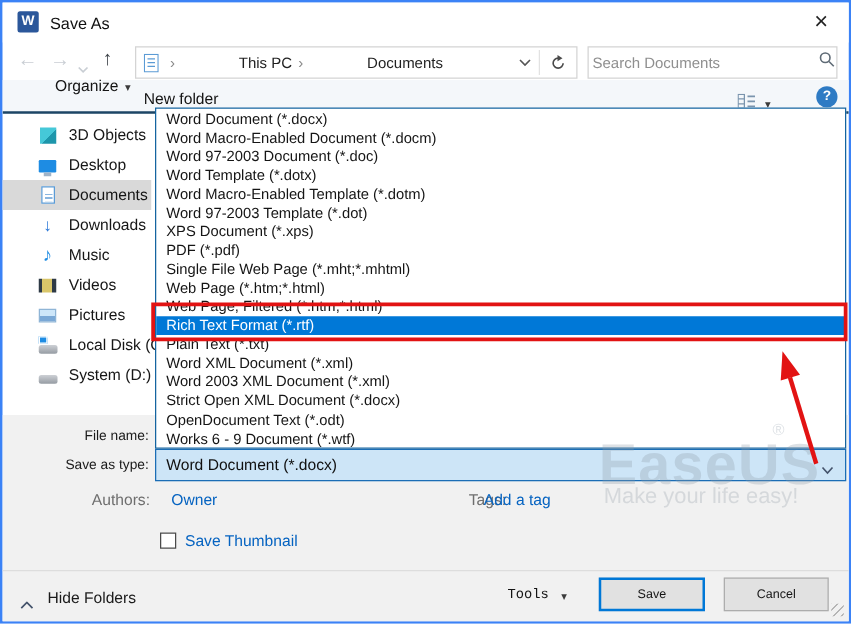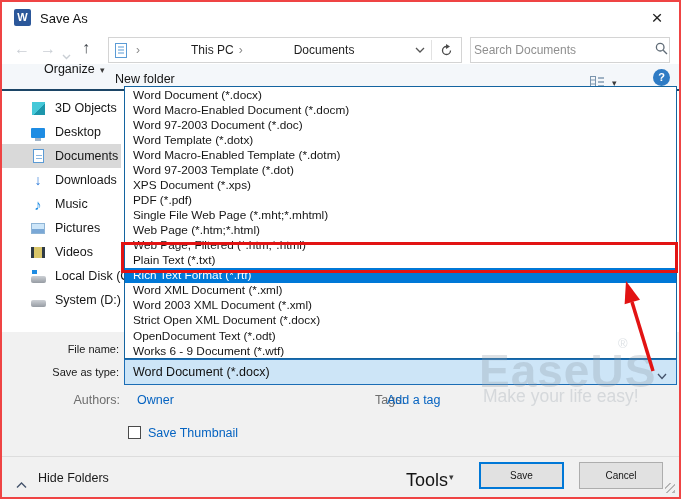--- a/index.html
+++ b/index.html
@@ -1,16 +1,16 @@
 <!DOCTYPE html>
 <html style="--red: #e21313; --accent: #0078d7;"><head>
 <meta charset="utf-8">
 <style>
   html,body{margin:0;padding:0;background:#fff;font-family:"Liberation Sans",sans-serif;}
-  .dialog{position:relative;width:681px;height:499px;background:#fff;border:2px solid #ef4444;box-sizing:border-box;overflow:hidden;}
+  .dialog{position:relative;width:681px;height:499px;background:#fff;border:2px solid #3b82f6;box-sizing:border-box;overflow:hidden;}
 
   
   .titlebar{position:absolute;left:0;top:0;width:100%;height:32px;background:#fff;}
   .word-icon{position:absolute;left:12px;top:7px;width:17px;height:17px;background:#2b579a;border-radius:2px;color:#fff;font-size:11px;font-weight:bold;text-align:center;line-height:17px;}
   .word-icon::before{content:"W";}
   .win-title{position:absolute;left:38px;top:9px;font-size:13px;color:#101010;}
   .close-btn{position:absolute;right:6px;top:3px;width:32px;height:26px;border:none;background:none;font-size:19px;color:#222;line-height:26px;text-align:center;padding:0;cursor:pointer;}
 
   
   .nav-glyph{position:absolute;font-size:16px;}
@@ -74,21 +74,21 @@
   .authors-val{left:135px;top:391px;}
   .tags-lbl{left:345px;top:391px;margin-left:28px;}
   .addtag{left:385px;top:391px;}
   .thumb-check{position:absolute;left:126px;top:424px;width:13px;height:13px;background:#fff;border:1px solid #4a4a4a;box-sizing:border-box;cursor:pointer;}
   .thumb-lbl{left:146px;top:424px;}
 
   
   .footer-sep{position:absolute;left:0;top:454px;width:100%;height:1px;background:#dddddd;}
   .hide-folders{position:absolute;left:36px;top:469px;font-size:12.5px;color:#1a1a1a;cursor:pointer;}
   .hide-chev{position:absolute;left:14px;top:473px;}
-  .tools{position:absolute;left:404px;top:468px;font-size:18px;color:#141414;cursor:pointer;}
+  .tools{position:absolute;left:404px;top:468px;font-size:11px;color:#141414;cursor:pointer;font-family:Liberation Mono, monospace;}
   .tools-caret{position:absolute;left:447px;top:470px;}
   .btn{position:absolute;top:460px;height:27px;font-size:10px;color:#141414;background:#e1e1e1;text-align:center;line-height:24px;box-sizing:border-box;cursor:pointer;font-family:"Liberation Sans",sans-serif;}
   .save-btn{left:477px;width:85px;border:2px solid #0078d7;}
   .cancel-btn{left:577px;width:84px;border:1px solid #adadad;line-height:25px;}
   .grip{position:absolute;right:4px;bottom:4px;width:10px;height:10px;background:repeating-linear-gradient(135deg,transparent 0 3px,#b5b5b5 3px 4.5px);}
 
   
   .wm-brand{position:absolute;left:477px;top:342px;font-size:46px;font-weight:bold;color:rgba(143,156,168,0.30);letter-spacing:1px;z-index:30;pointer-events:none;}
   .wm-reg{position:absolute;left:616px;top:334px;font-size:13px;color:rgba(143,156,168,0.30);z-index:30;pointer-events:none;}
   .wm-tag{position:absolute;left:481px;top:384px;font-size:17.5px;color:rgba(150,160,170,0.30);z-index:30;pointer-events:none;}
@@ -208,34 +208,34 @@
 
       <div class="sb-row">
         <span class="sb-ic">
           <i class="icon-music"></i>
         </span>
         <span>Music</span>
       </div>
 
       <div class="sb-row">
         <span class="sb-ic">
+          <i class="icon-videos"></i>
+        </span>
+        <span>Videos</span>
+      </div>
+
+      <div class="sb-row">
+        <span class="sb-ic">
           <i class="icon-pictures"></i>
         </span>
         <span>Pictures</span>
       </div>
 
       <div class="sb-row">
         <span class="sb-ic">
-          <i class="icon-videos"></i>
-        </span>
-        <span>Videos</span>
-      </div>
-
-      <div class="sb-row">
-        <span class="sb-ic">
           <i class="icon-disk-c"></i>
         </span>
         <span>Local Disk (C:)</span>
       </div>
 
       <div class="sb-row">
         <span class="sb-ic">
           <i class="icon-disk"></i>
         </span>
         <span>System (D:)</span>
@@ -279,28 +279,28 @@
       <div class="ft-row">
         <span>Single File Web Page (*.mht;*.mhtml)</span>
       </div>
 
       <div class="ft-row">
         <span>Web Page (*.htm;*.html)</span>
       </div>
 
       <div class="ft-row">
         <span>Web Page, Filtered (*.htm;*.html)</span>
-      </div>
-
-      <div class="ft-row">
-        <span>Plain Text (*.txt)</span>
       </div>
 
       <div class="ft-row selected">
         <span>Rich Text Format (*.rtf)</span>
+      </div>
+
+      <div class="ft-row">
+        <span>Plain Text (*.txt)</span>
       </div>
 
       <div class="ft-row">
         <span>Word XML Document (*.xml)</span>
       </div>
 
       <div class="ft-row">
         <span>Word 2003 XML Document (*.xml)</span>
       </div>
 

